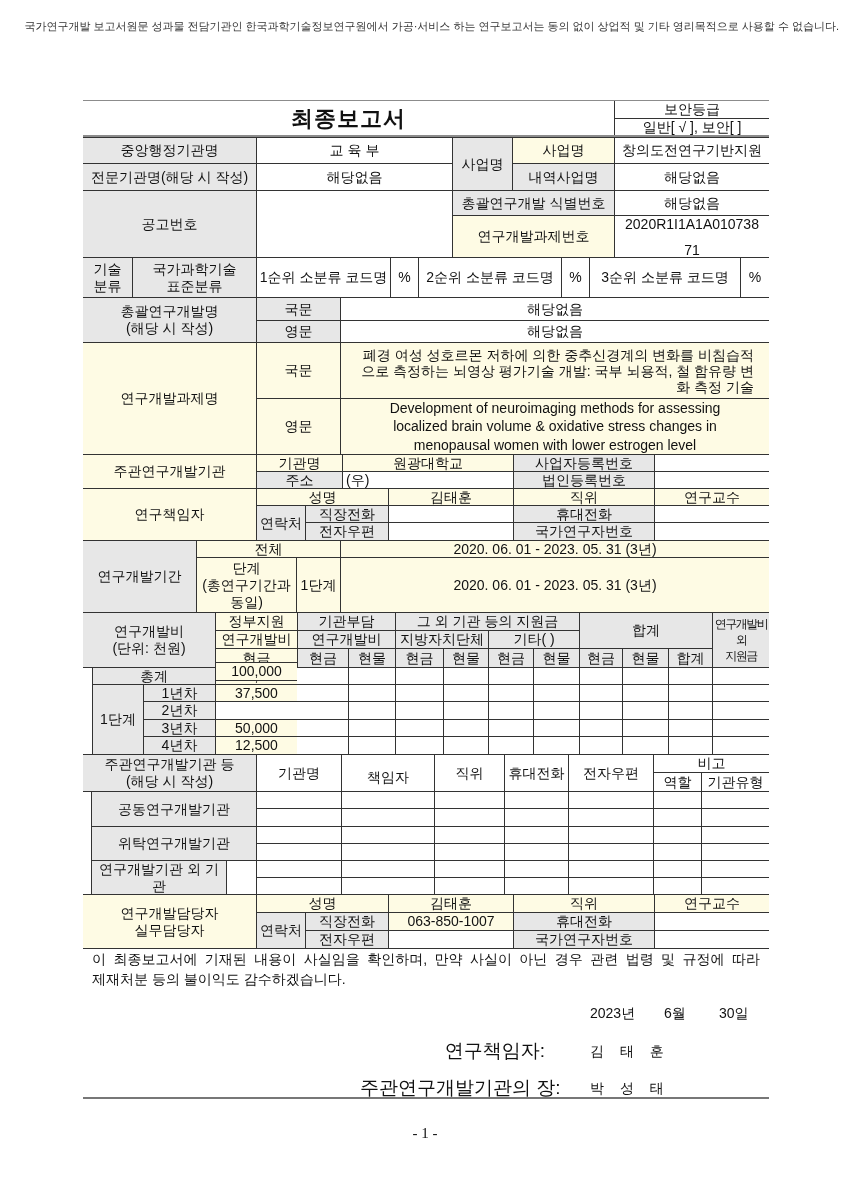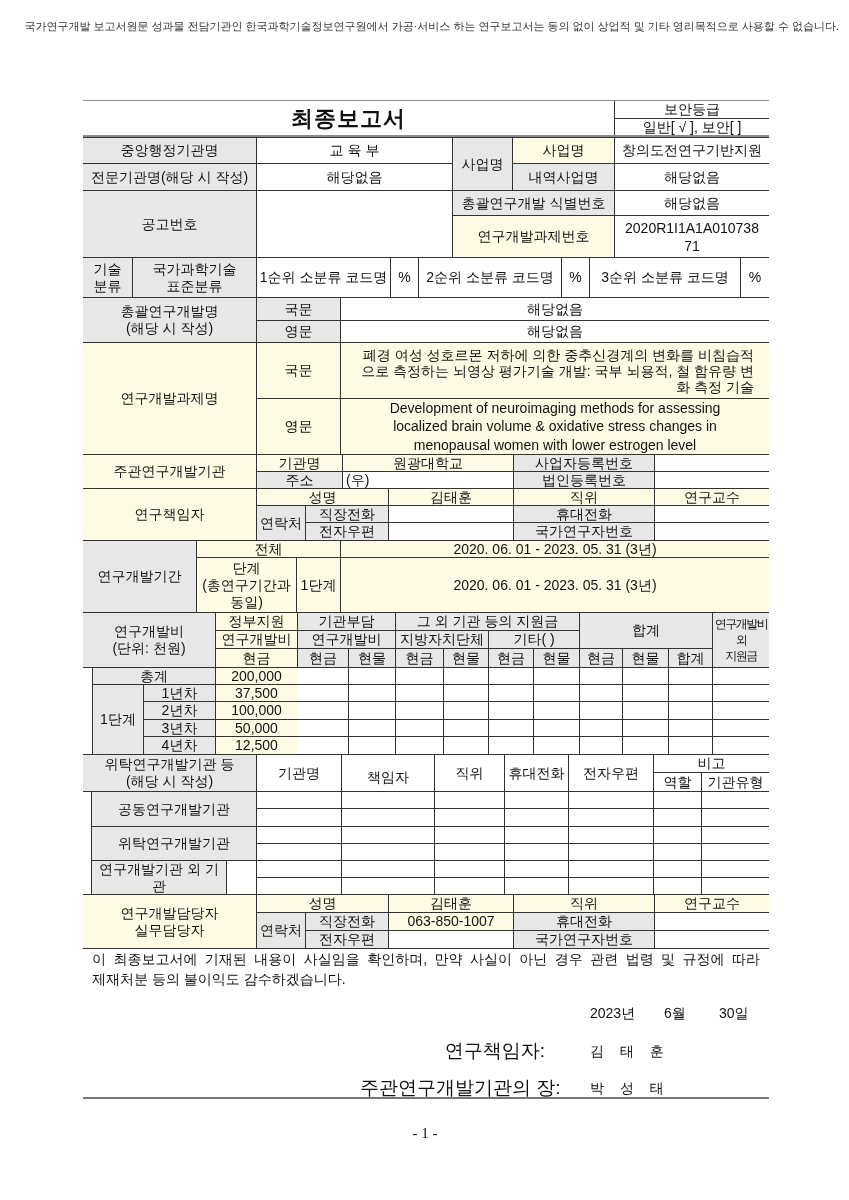--- a/index.html
+++ b/index.html
@@ -13,21 +13,21 @@
   .y { background:#fefbe4; }
   .nl { border-left:none; }
   .nr { border-right:none; }
   .left { justify-content:flex-start; text-align:left; padding-left:3px; }
   .sq { font-size:12px; letter-spacing:-1.5px; line-height:16px; }
   .title { font-size:22px; font-weight:bold; letter-spacing:1px; }
   .rule { position:absolute; background:#8c8c8c; }
   .notice { position:absolute; top:19px; right:10px; font-size:11px; color:#333; white-space:nowrap; }
   .ko-title { display:block; width:398px; text-align:right; line-height:16px; white-space:normal; }
   .en-title { display:block; width:370px; text-align:center; line-height:18.5px; white-space:normal; }
-  .pno { display:block; width:138px; line-height:18px; white-space:normal; word-break:break-all; text-align:center; }
+  .pno { display:block; width:138px; line-height:26px; white-space:normal; word-break:break-all; text-align:center; }
   .grid-budget {
     position:absolute; left:297px; top:667px; width:472px; height:88px; box-sizing:border-box;
     border-top:1px solid #333; border-bottom:1px solid #333; background-color:#fff;
     background-repeat:no-repeat;
     background-image:
       linear-gradient(#333,#333),linear-gradient(#333,#333),linear-gradient(#333,#333),
       linear-gradient(#333,#333),linear-gradient(#333,#333),linear-gradient(#333,#333),
       linear-gradient(#333,#333),linear-gradient(#333,#333),linear-gradient(#333,#333),
       linear-gradient(#333,#333),linear-gradient(#333,#333),linear-gradient(#333,#333),
       linear-gradient(#333,#333);
@@ -172,28 +172,28 @@
 <div class="c g" style="left:579px;top:648px;width:44px;height:20px">현금</div>
 <div class="c g" style="left:622px;top:648px;width:47px;height:20px">현물</div>
 <div class="c g" style="left:668px;top:648px;width:45px;height:20px">합계</div>
 
 <div class="c g" style="left:92px;top:667px;width:124px;height:18px">총계</div>
 <div class="c y" style="left:215px;top:667px;width:83px;height:18px">200,000</div>
 <div class="c g" style="left:92px;top:684px;width:52px;height:71px">1단계</div>
 <div class="c g" style="left:143px;top:684px;width:73px;height:18px">1년차</div>
 <div class="c y" style="left:215px;top:684px;width:83px;height:18px">37,500</div>
 <div class="c g" style="left:143px;top:701px;width:73px;height:19px">2년차</div>
-<div class="c y" style="left:215px;top:701px;width:83px;height:19px">100,000</div>
+<div class="c y" style="left:215px;top:662px;width:83px;height:19px">100,000</div>
 <div class="c g" style="left:143px;top:719px;width:73px;height:18px">3년차</div>
 <div class="c y" style="left:215px;top:719px;width:83px;height:18px">50,000</div>
 <div class="c g" style="left:143px;top:736px;width:73px;height:19px">4년차</div>
 <div class="c y" style="left:215px;top:736px;width:83px;height:19px">12,500</div>
 <div class="grid-budget"></div>
 
-<div class="c g nl" style="left:83px;top:754px;width:174px;height:38px">위탁연구개발기관 등
+<div class="c g nl" style="left:83px;top:754px;width:174px;height:38px">주관연구개발기관 등
 (해당 시 작성)</div>
 <div class="c" style="left:256px;top:754px;width:86px;height:38px">기관명</div>
 <div class="c" style="left:341px;top:754px;width:94px;height:47px">책임자</div>
 <div class="c" style="left:434px;top:754px;width:71px;height:38px">직위</div>
 <div class="c" style="left:504px;top:754px;width:65px;height:38px">휴대전화</div>
 <div class="c" style="left:568px;top:754px;width:86px;height:38px">전자우편</div>
 <div class="c nr" style="left:653px;top:754px;width:116px;height:19px">비고</div>
 <div class="c" style="left:653px;top:772px;width:49px;height:20px">역할</div>
 <div class="c nr" style="left:701px;top:772px;width:68px;height:20px">기관유형</div>
 <div class="c g" style="left:91px;top:791px;width:166px;height:36px">공동연구개발기관</div>

